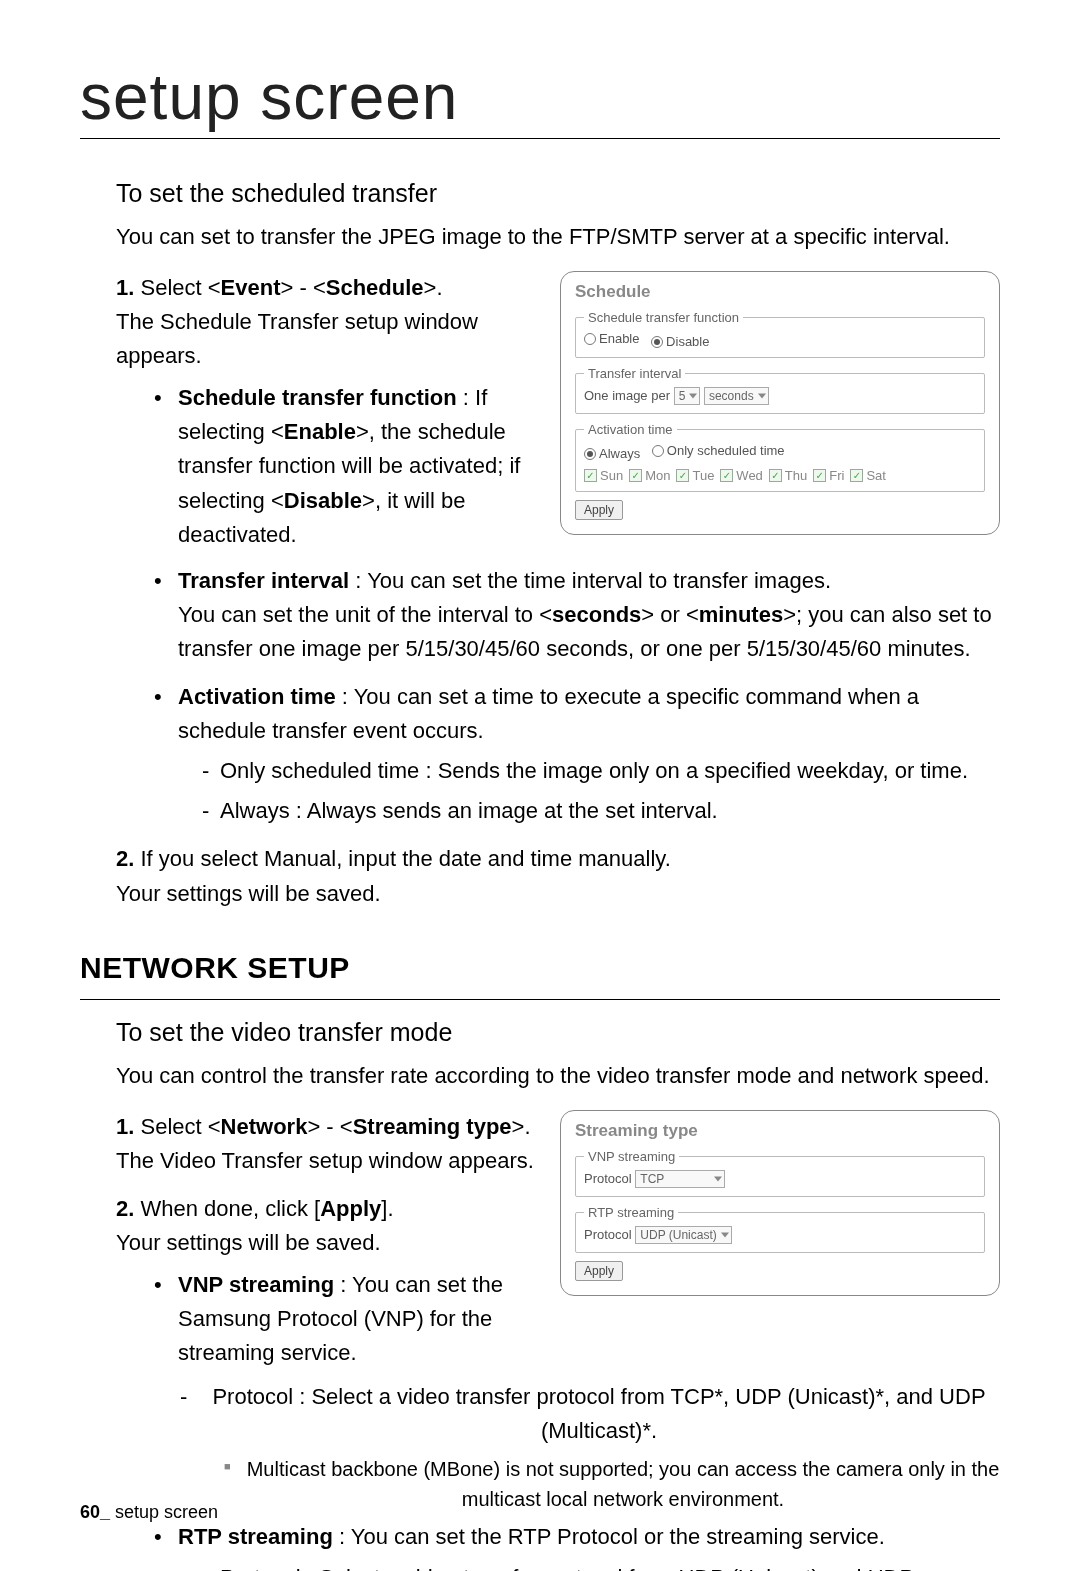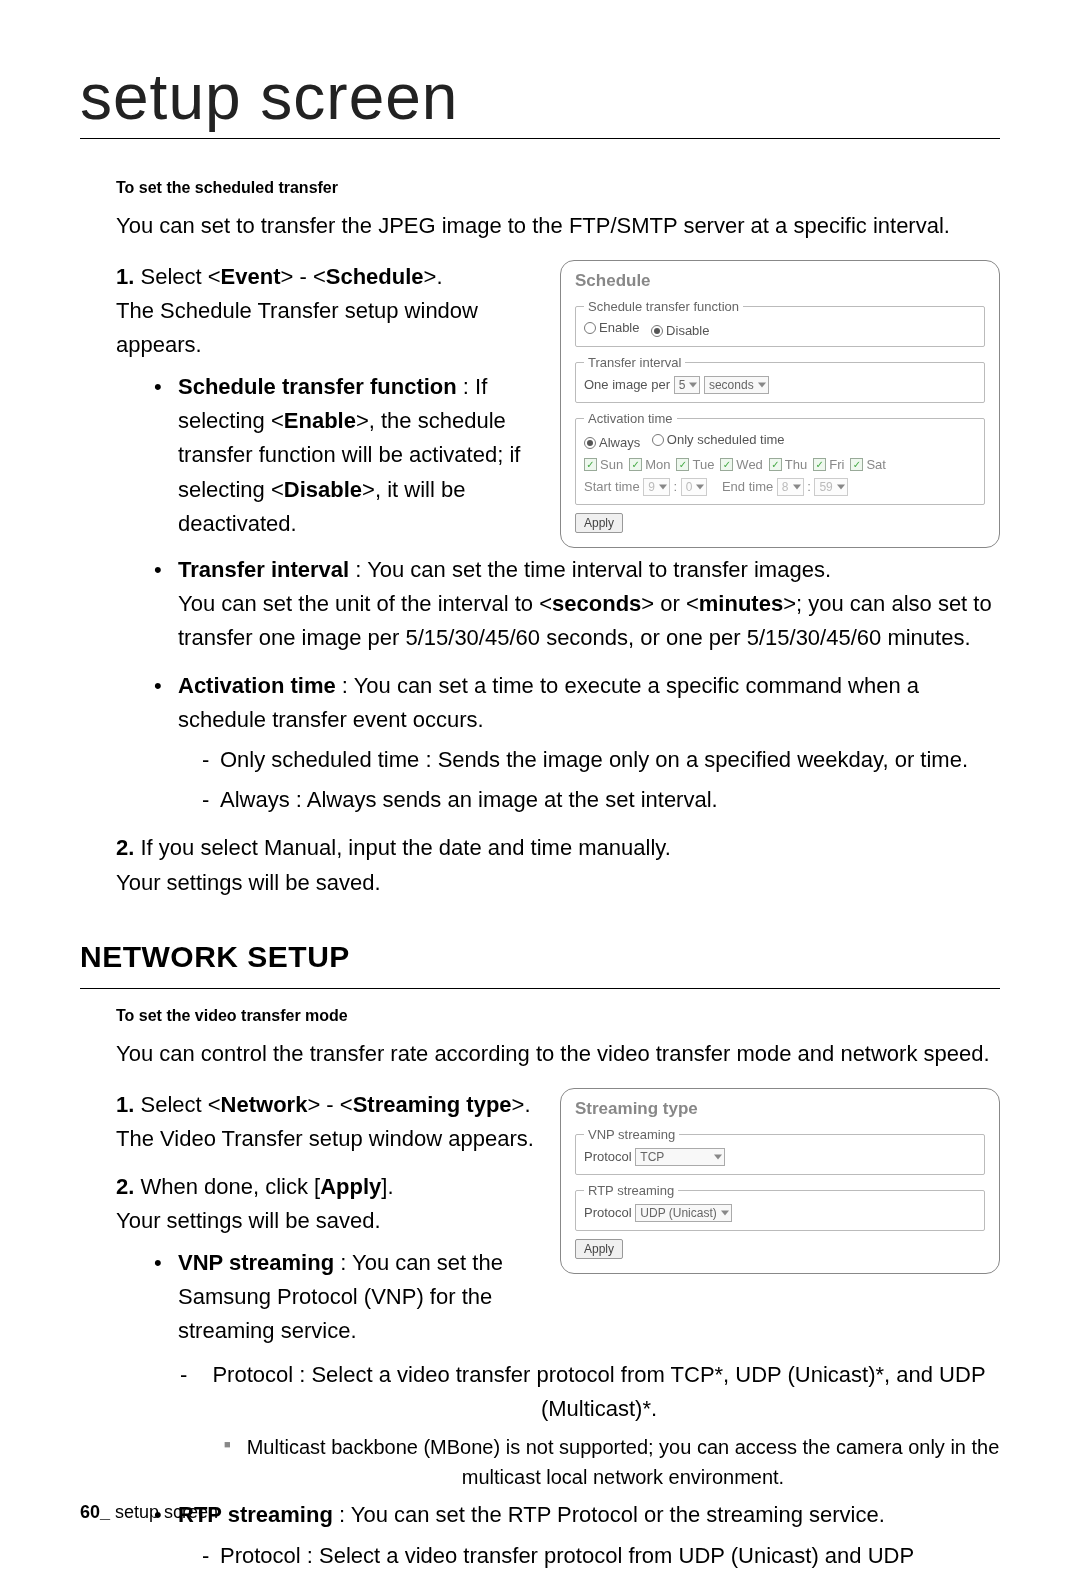--- a/index.html
+++ b/index.html
@@ -1,18 +1,18 @@
 <!DOCTYPE html>
 <html><head>
 <meta charset="utf-8">
 <style>
   * { box-sizing: border-box; margin: 0; padding: 0; }
   body { background: #fff; font-family: Arial, Helvetica, sans-serif; color: #000; width: 1080px; height: 1571px; position: relative; padding: 60px 80px 40px 80px; }
   .page-title { font-size: 64px; font-weight: 300; letter-spacing: 1px; border-bottom: 1.5px solid #000; padding-bottom: 4px; margin-bottom: 40px; font-family: "Helvetica Neue", Arial, sans-serif; color: #222; }
-  .section-heading { font-size: 16px; font-weight: bold; margin: 18px 0 12px 36px; }
+  .section-heading { font-size: 25px; font-weight: normal; margin: 18px 0 12px 36px; }
   .intro { font-size: 22px; margin: 0 0 18px 36px; line-height: 1.5; }
   .h1-section { font-size: 30px; font-weight: bold; margin: 40px 0 14px 0; letter-spacing: 0.5px; }
   .divider { border-bottom: 1.5px solid #000; margin-bottom: 18px; }
   ol.steps { list-style: none; margin-left: 36px; }
   ol.steps > li { margin-bottom: 14px; font-size: 22px; line-height: 1.55; }
   ol.steps > li .num { font-weight: bold; }
   ul.bullets { list-style: none; margin-left: 38px; margin-top: 8px; }
   ul.bullets > li { position: relative; padding-left: 24px; margin-bottom: 14px; font-size: 22px; line-height: 1.55; }
   ul.bullets > li::before { content: "•"; position: absolute; left: 0; top: 0; font-size: 22px; }
   ul.dashes { list-style: none; margin-left: 24px; margin-top: 6px; }
@@ -110,29 +110,20 @@
           </span><span class="ck">
             <span class="box">✓</span>
             <span>Thu</span>
           </span><span class="ck">
             <span class="box">✓</span>
             <span>Fri</span>
           </span><span class="ck">
             <span class="box">✓</span>
             <span>Sat</span>
           </span></div>
-      <div class="row-line">
-        <span>Start time</span>
-        <span class="select sm disabled">9</span> :
-        <span class="select sm disabled">0</span>
-        &nbsp;&nbsp;
-        <span>End time</span>
-        <span class="select sm disabled">8</span> :
-        <span class="select sm disabled">59</span>
-      </div>
     </fieldset>
     <span class="apply-btn">Apply</span>
   </div>
 </div>
 
 <ul class="bullets" style="margin-left:74px; margin-top:-2px;">
   <li>
     <span class="bold">Transfer interval</span><span> : You can set the time interval to transfer images.</span><br>
     <span>You can set the unit of the interval to &lt;</span><span class="bold">seconds</span><span>&gt; or &lt;</span><span class="bold">minutes</span><span>&gt;; you can also set to transfer one image per 5/15/30/45/60 seconds, or one per 5/15/30/45/60 minutes.</span>
   </li>

